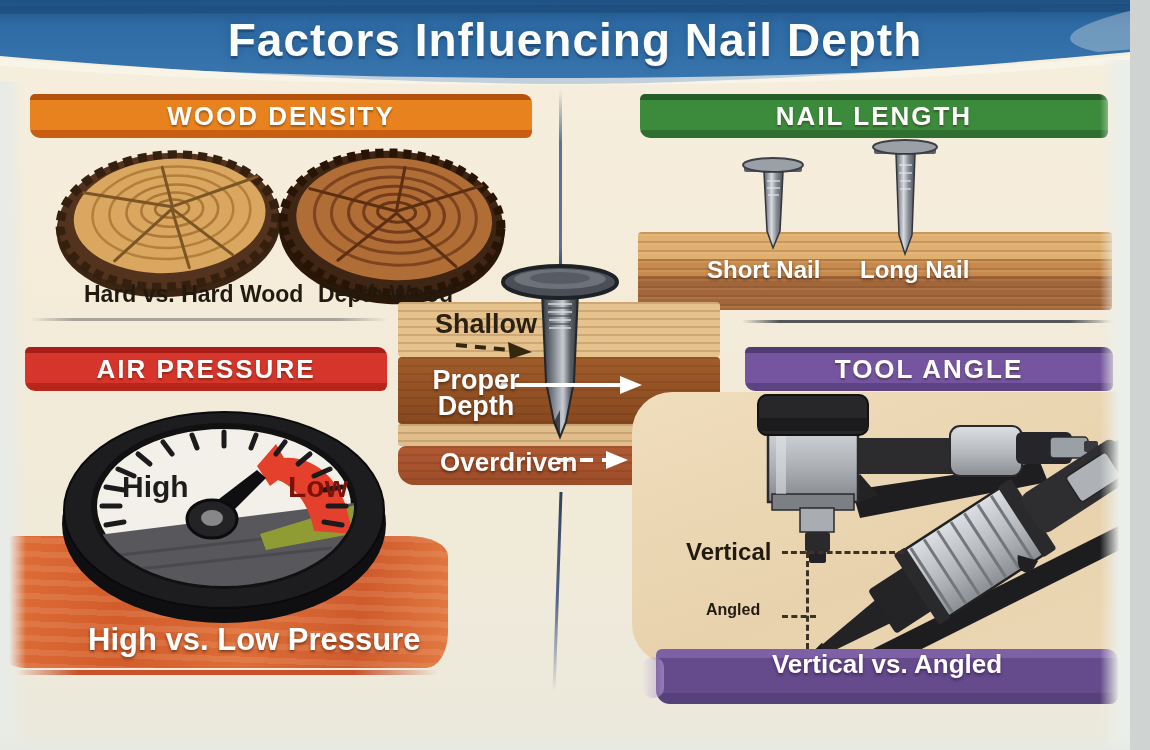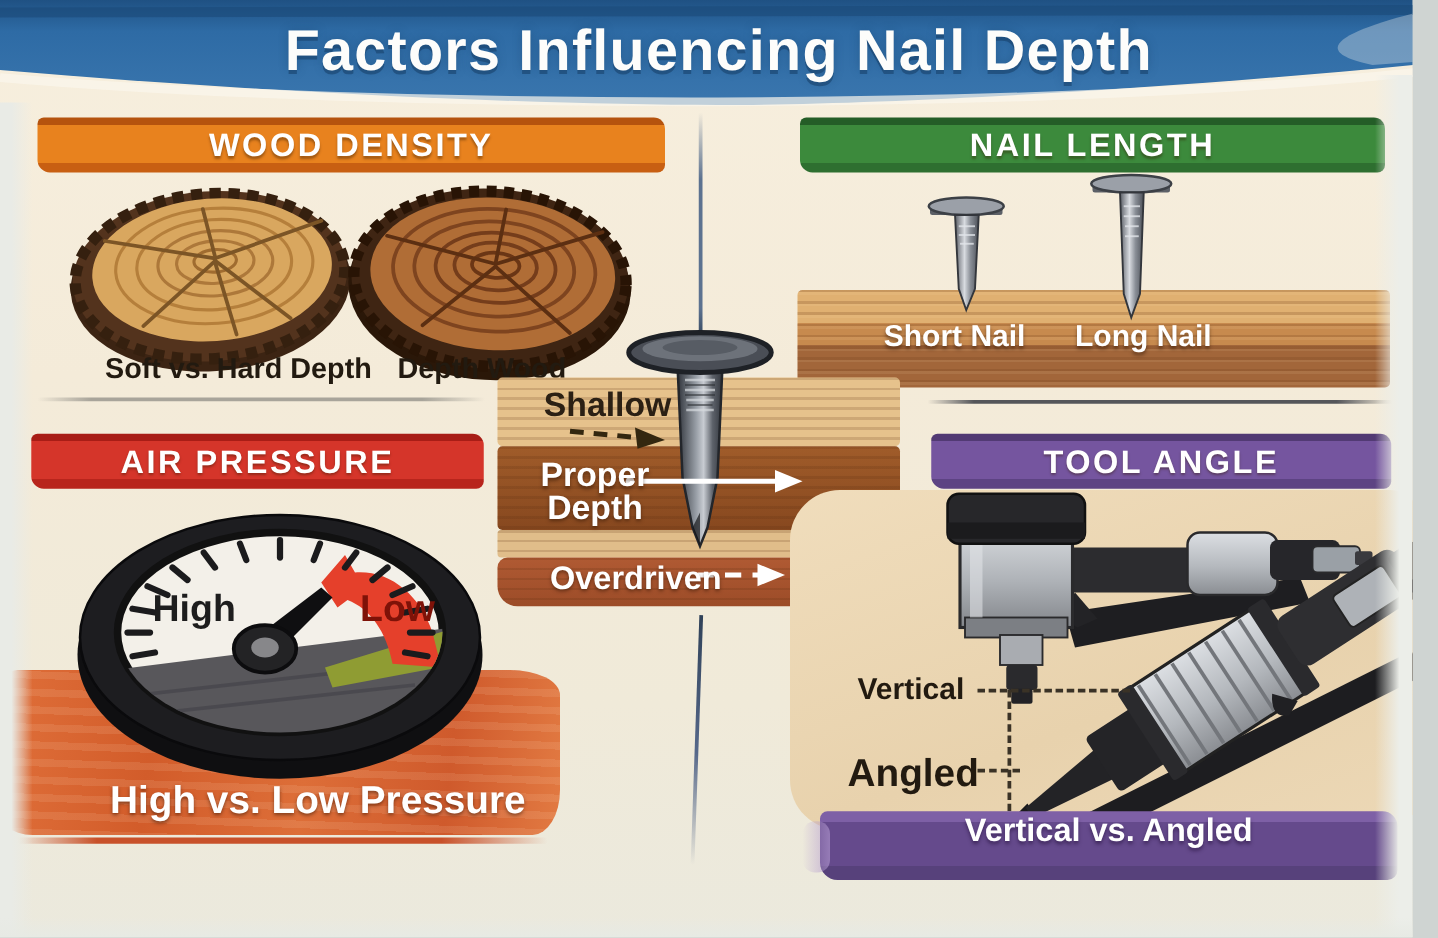--- a/index.html
+++ b/index.html
@@ -136,21 +136,21 @@
       <g stroke="#5c2f12" stroke-width="3" stroke-linecap="round">
         <line x1="4" y1="-12" x2="88" y2="-42"></line>
           <line x1="4" y1="-12" x2="-84" y2="-30"></line>
         <line x1="4" y1="-10" x2="66" y2="40"></line>
           <line x1="4" y1="-10" x2="-52" y2="40"></line>
         <line x1="4" y1="-14" x2="10" y2="-56"></line>
       </g>
     </g>
   </svg>
 
-  <div class="abs dark-label" style="left:84px;top:281px;">Soft vs. Hard Depth</div>
+  <div class="abs dark-label" style="left:84px;top:281px;">Hard vs. Hard Wood</div>
   <div class="abs dark-label" style="left:318px;top:281px;">Depth Wood</div>
 
   <div class="abs banner green" style="left:640px;top:94px;width:468px;height:44px;">
     <span>NAIL LENGTH</span>
   </div>
 
   <div class="abs board"></div>
 
   <svg class="abs" style="left:638px;top:135px;" width="474" height="130" viewBox="0 0 474 130">
     <defs>
@@ -348,21 +348,21 @@
       <rect x="60" y="-42" width="16" height="84" rx="3" fill="#2a2a2d"></rect>
       <rect x="72" y="-22" width="112" height="46" rx="9" fill="#2e2e31"></rect>
       <rect x="122" y="-13" width="48" height="30" rx="4" fill="#aeb2b7" stroke="#222" stroke-width="1.5"></rect>
       <rect x="176" y="-16" width="26" height="36" rx="5" fill="#232326"></rect>
       <path d="M40,26 q-12,16 2,22 l12,-6 Z" fill="#202023"></path>
     </g>
   </svg>
 
   <div class="abs dark-label" style="left:686px;top:538px;font-size:24px;">Vertical</div>
   <div class="abs dash-h" style="left:782px;top:551px;width:122px;"></div>
-  <div class="abs dark-label" style="left:678px;top:601px;font-size:31px;">Angled</div>
+  <div class="abs dark-label" style="left:706px;top:601px;font-size:16px;">Angled</div>
   <div class="abs dash-h" style="left:782px;top:615px;width:34px;"></div>
   <div class="abs dash-v" style="left:806px;top:552px;height:97px;"></div>
 
   <div class="abs caption-band">
     <span>Vertical vs. Angled</span>
   </div>
 
   <div class="abs edge-l"></div>
   <div class="abs edge-r"></div>
   <div class="abs edge-b"></div>

